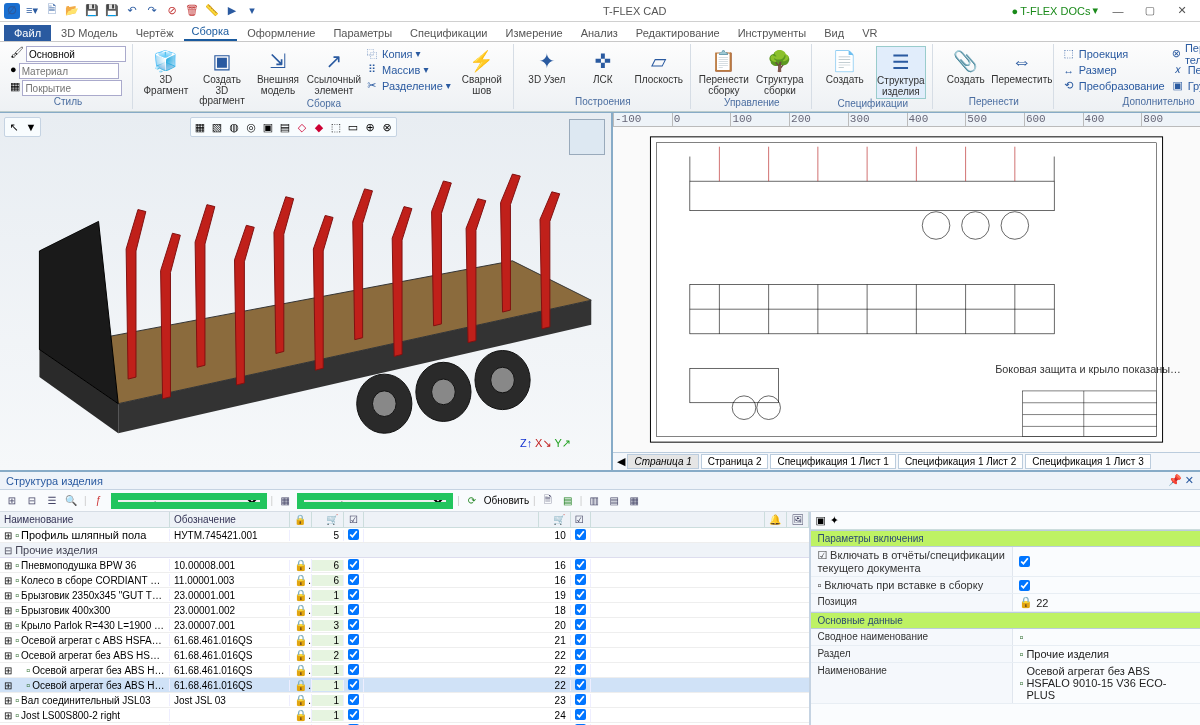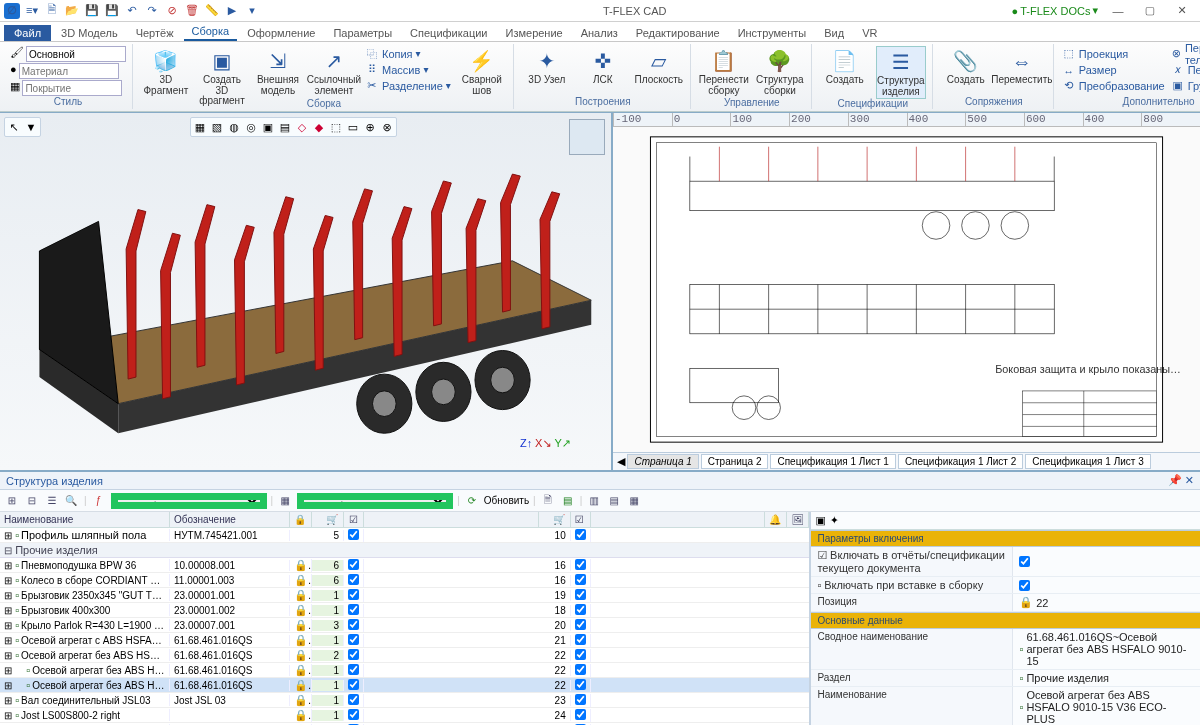--- a/index.html
+++ b/index.html
@@ -72,21 +72,21 @@
 .c-bell{flex:0 0 22px;} .c-img{flex:0 0 22px;}
 
 .tree-row{display:flex;border-bottom:1px solid #eee;align-items:center;height:15px;}
 .tree-row.sel{background:#d0e2f7;}
 .tree-row > div{padding:0 4px;border-right:1px solid #eef;font-size:10px;overflow:hidden;white-space:nowrap;text-overflow:ellipsis;}
 .tree-row .rowicon{color:#2a6a2a;margin-right:2px;}
 .group-row{background:#eff3f8;font-size:10px;padding:1px 4px;color:#445;border-bottom:1px solid #dde;}
 .lock{color:#b8860b;}
 input[type=checkbox]{width:11px;height:11px;margin:0;}
 
-.props-section{background:#eab308;padding:2px 6px;font-size:10px;color:#2a4a72;border-bottom:1px solid #bcd;border-top:1px solid #bcd;}
+.props-section{background:#bef264;padding:2px 6px;font-size:10px;color:#2a4a72;border-bottom:1px solid #bcd;border-top:1px solid #bcd;}
 .prop-row{display:flex;border-bottom:1px solid #e8eef4;}
 .prop-row .pk{flex:0 0 52%;padding:2px 6px;font-size:10px;color:#333;background:#f5f8fc;border-right:1px solid #e0e6ee;}
 .prop-row .pv{flex:1;padding:2px 6px;font-size:10px;color:#222;display:flex;align-items:center;gap:3px;}
 .prop-row .pv .picon{color:#2a6a2a;}
 </style>
 </head>
 <body>
 
 <div class="titlebar">
   <div class="qat">
@@ -231,21 +231,21 @@
     <div class="group-body">
       <div class="rbtn">
           <div class="ricon">📎</div>
           <div class="rlabel">Создать</div>
         </div>
       <div class="rbtn">
           <div class="ricon">⇔</div>
           <div class="rlabel">Переместить</div>
         </div>
     </div>
-    <div class="group-label">Сопряжения</div>
+    <div class="group-label">Перенести</div>
   </div>
 
   <div class="group">
     <div class="group-body">
       <div style="display:flex;flex-direction:column;gap:1px;">
         <div class="rsmall">
             <span class="sicon">⬚</span>
             <span>Проекция</span>
           </div>
         <div class="rsmall">
@@ -655,21 +655,20 @@
           <div class="pv">
             <span class="lock">🔒</span> 
             <span>22</span>
           </div>
         </div>
       <div class="props-section">Основные данные</div>
       <div class="prop-row">
           <div class="pk">Сводное наименование</div>
           <div class="pv">
             <span class="picon">▫</span>
-            <span>61.68.461.016QS~Осевой агрегат без ABS HSFALO 9010-15</span>
           </div>
         </div>
       <div class="prop-row">
           <div class="pk">Раздел</div>
           <div class="pv">
             <span class="picon">▫</span>
             <span>Прочие изделия</span>
           </div>
         </div>
       <div class="prop-row">

